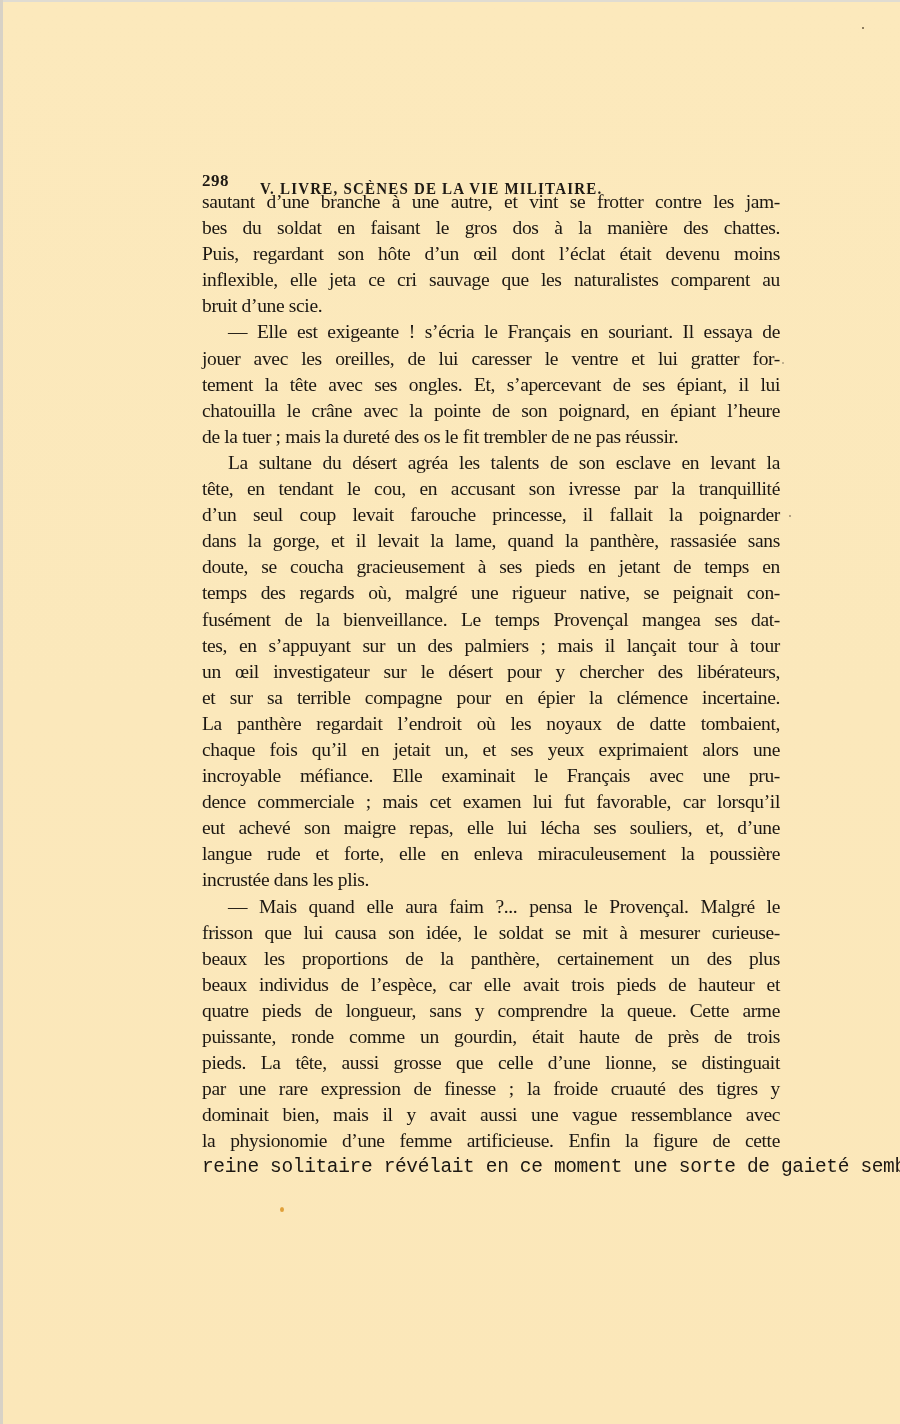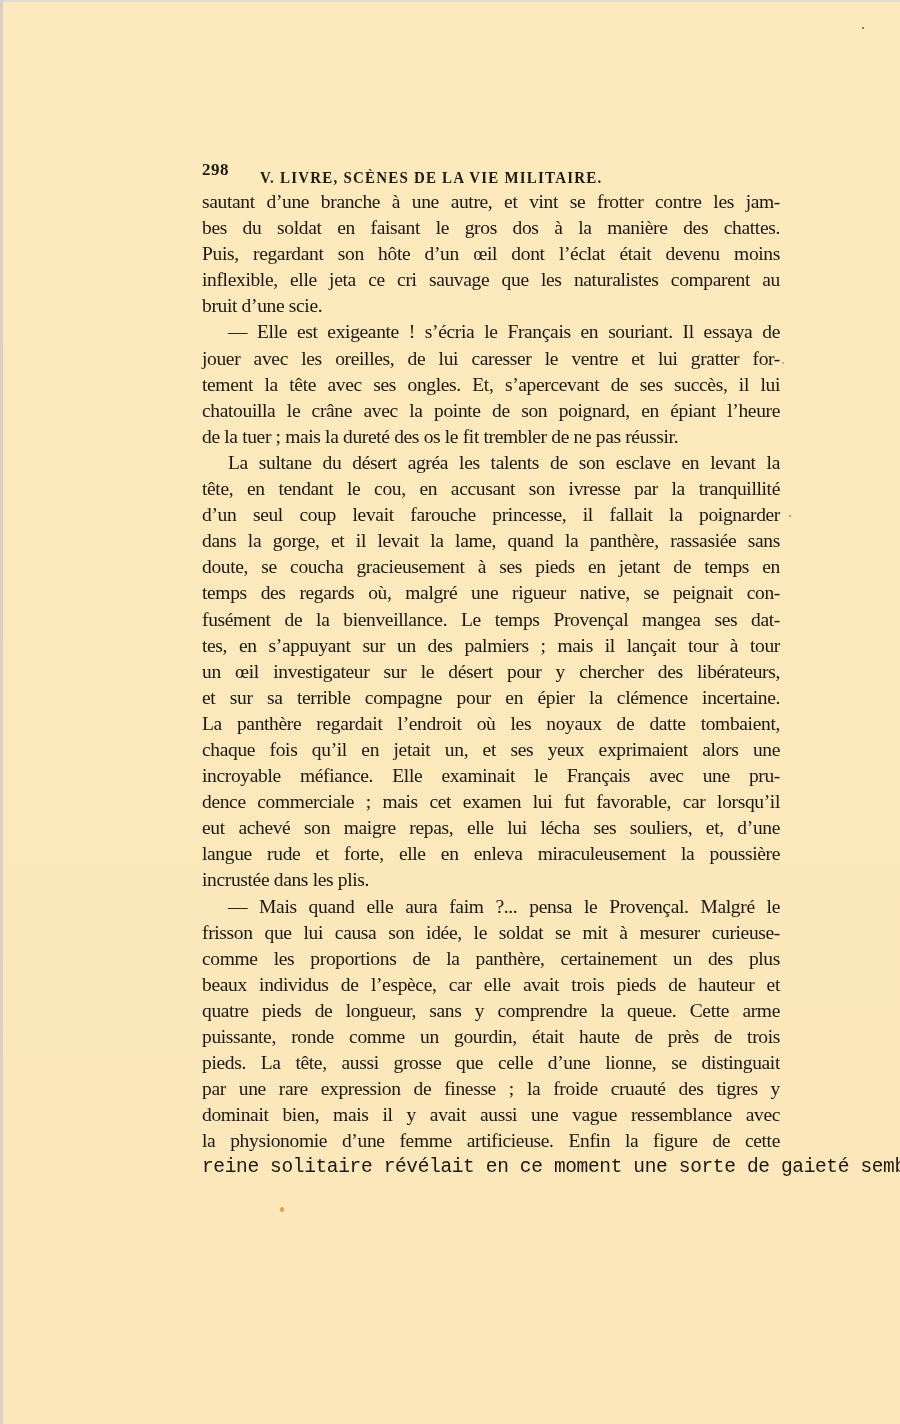--- a/index.html
+++ b/index.html
@@ -17,21 +17,21 @@
       position: absolute;
       left: 0; top: 0;
       width: 900px;
       height: 1424px;
       background: linear-gradient(180deg, #fce9bc 0%, #fbe8bb 50%, #fbe7b9 100%);
       box-shadow: inset 3px 0 0 #d8d2c6, inset 0 2px 0 #e0dcd2;
     }
     .running-head {
       position: absolute;
       left: 202px;
-      top: 160px;
+      top: 171px;
       width: 578px;
       height: 26px;
       font-family: "Liberation Serif", serif;
       color: #1f1a14;
     }
     .page-number {
       position: absolute;
       left: 0;
       top: 0;
       font-size: 17px;
@@ -92,21 +92,21 @@
       <div>
         <span class="line">sautant d’une branche à une autre, et vint se frotter contre les jam-</span>
         <span class="line">bes du soldat en faisant le gros dos à la manière des chattes.</span>
         <span class="line">Puis, regardant son hôte d’un œil dont l’éclat était devenu moins</span>
         <span class="line">inflexible, elle jeta ce cri sauvage que les naturalistes comparent au</span>
         <span class="line last" style="text-align: center;">bruit d’une scie.</span>
       </div>
       <div>
         <span class="line indent">— Elle est exigeante ! s’écria le Français en souriant. Il essaya de</span>
         <span class="line">jouer avec les oreilles, de lui caresser le ventre et lui gratter for-</span>
-        <span class="line">tement la tête avec ses ongles. Et, s’apercevant de ses succès, il lui</span>
+        <span class="line">tement la tête avec ses ongles. Et, s’apercevant de ses épiant, il lui</span>
         <span class="line">chatouilla le crâne avec la pointe de son poignard, en épiant l’heure</span>
         <span class="line last" style="text-align: center;">de la tuer ; mais la dureté des os le fit trembler de ne pas réussir.</span>
       </div>
       <div>
         <span class="line indent">La sultane du désert agréa les talents de son esclave en levant la</span>
         <span class="line">tête, en tendant le cou, en accusant son ivresse par la tranquillité</span>
         <span class="line">d’un seul coup levait farouche princesse, il fallait la poignarder</span>
         <span class="line">dans la gorge, et il levait la lame, quand la panthère, rassasiée sans</span>
         <span class="line">doute, se coucha gracieusement à ses pieds en jetant de temps en</span>
         <span class="line">temps des regards où, malgré une rigueur native, se peignait con-</span>
@@ -118,21 +118,21 @@
         <span class="line">chaque fois qu’il en jetait un, et ses yeux exprimaient alors une</span>
         <span class="line">incroyable méfiance. Elle examinait le Français avec une pru-</span>
         <span class="line">dence commerciale ; mais cet examen lui fut favorable, car lorsqu’il</span>
         <span class="line">eut achevé son maigre repas, elle lui lécha ses souliers, et, d’une</span>
         <span class="line">langue rude et forte, elle en enleva miraculeusement la poussière</span>
         <span class="line last" style="text-align: left;">incrustée dans les plis.</span>
       </div>
       <div>
         <span class="line indent">— Mais quand elle aura faim ?... pensa le Provençal. Malgré le</span>
         <span class="line">frisson que lui causa son idée, le soldat se mit à mesurer curieuse-</span>
-        <span class="line">comme les proportions de la panthère, certainement un des plus</span>
+        <span class="line">beaux les proportions de la panthère, certainement un des plus</span>
         <span class="line">beaux individus de l’espèce, car elle avait trois pieds de hauteur et</span>
         <span class="line">quatre pieds de longueur, sans y comprendre la queue. Cette arme</span>
         <span class="line">puissante, ronde comme un gourdin, était haute de près de trois</span>
         <span class="line">pieds. La tête, aussi grosse que celle d’une lionne, se distinguait</span>
         <span class="line">par une rare expression de finesse ; la froide cruauté des tigres y</span>
         <span class="line">dominait bien, mais il y avait aussi une vague ressemblance avec</span>
         <span class="line">la physionomie d’une femme artificieuse. Enfin la figure de cette</span>
         <span class="line last" style="text-align: left; font-family: Liberation Mono, monospace;">reine solitaire révélait en ce moment une sorte de gaieté semblable</span>
       </div>
     </div>

